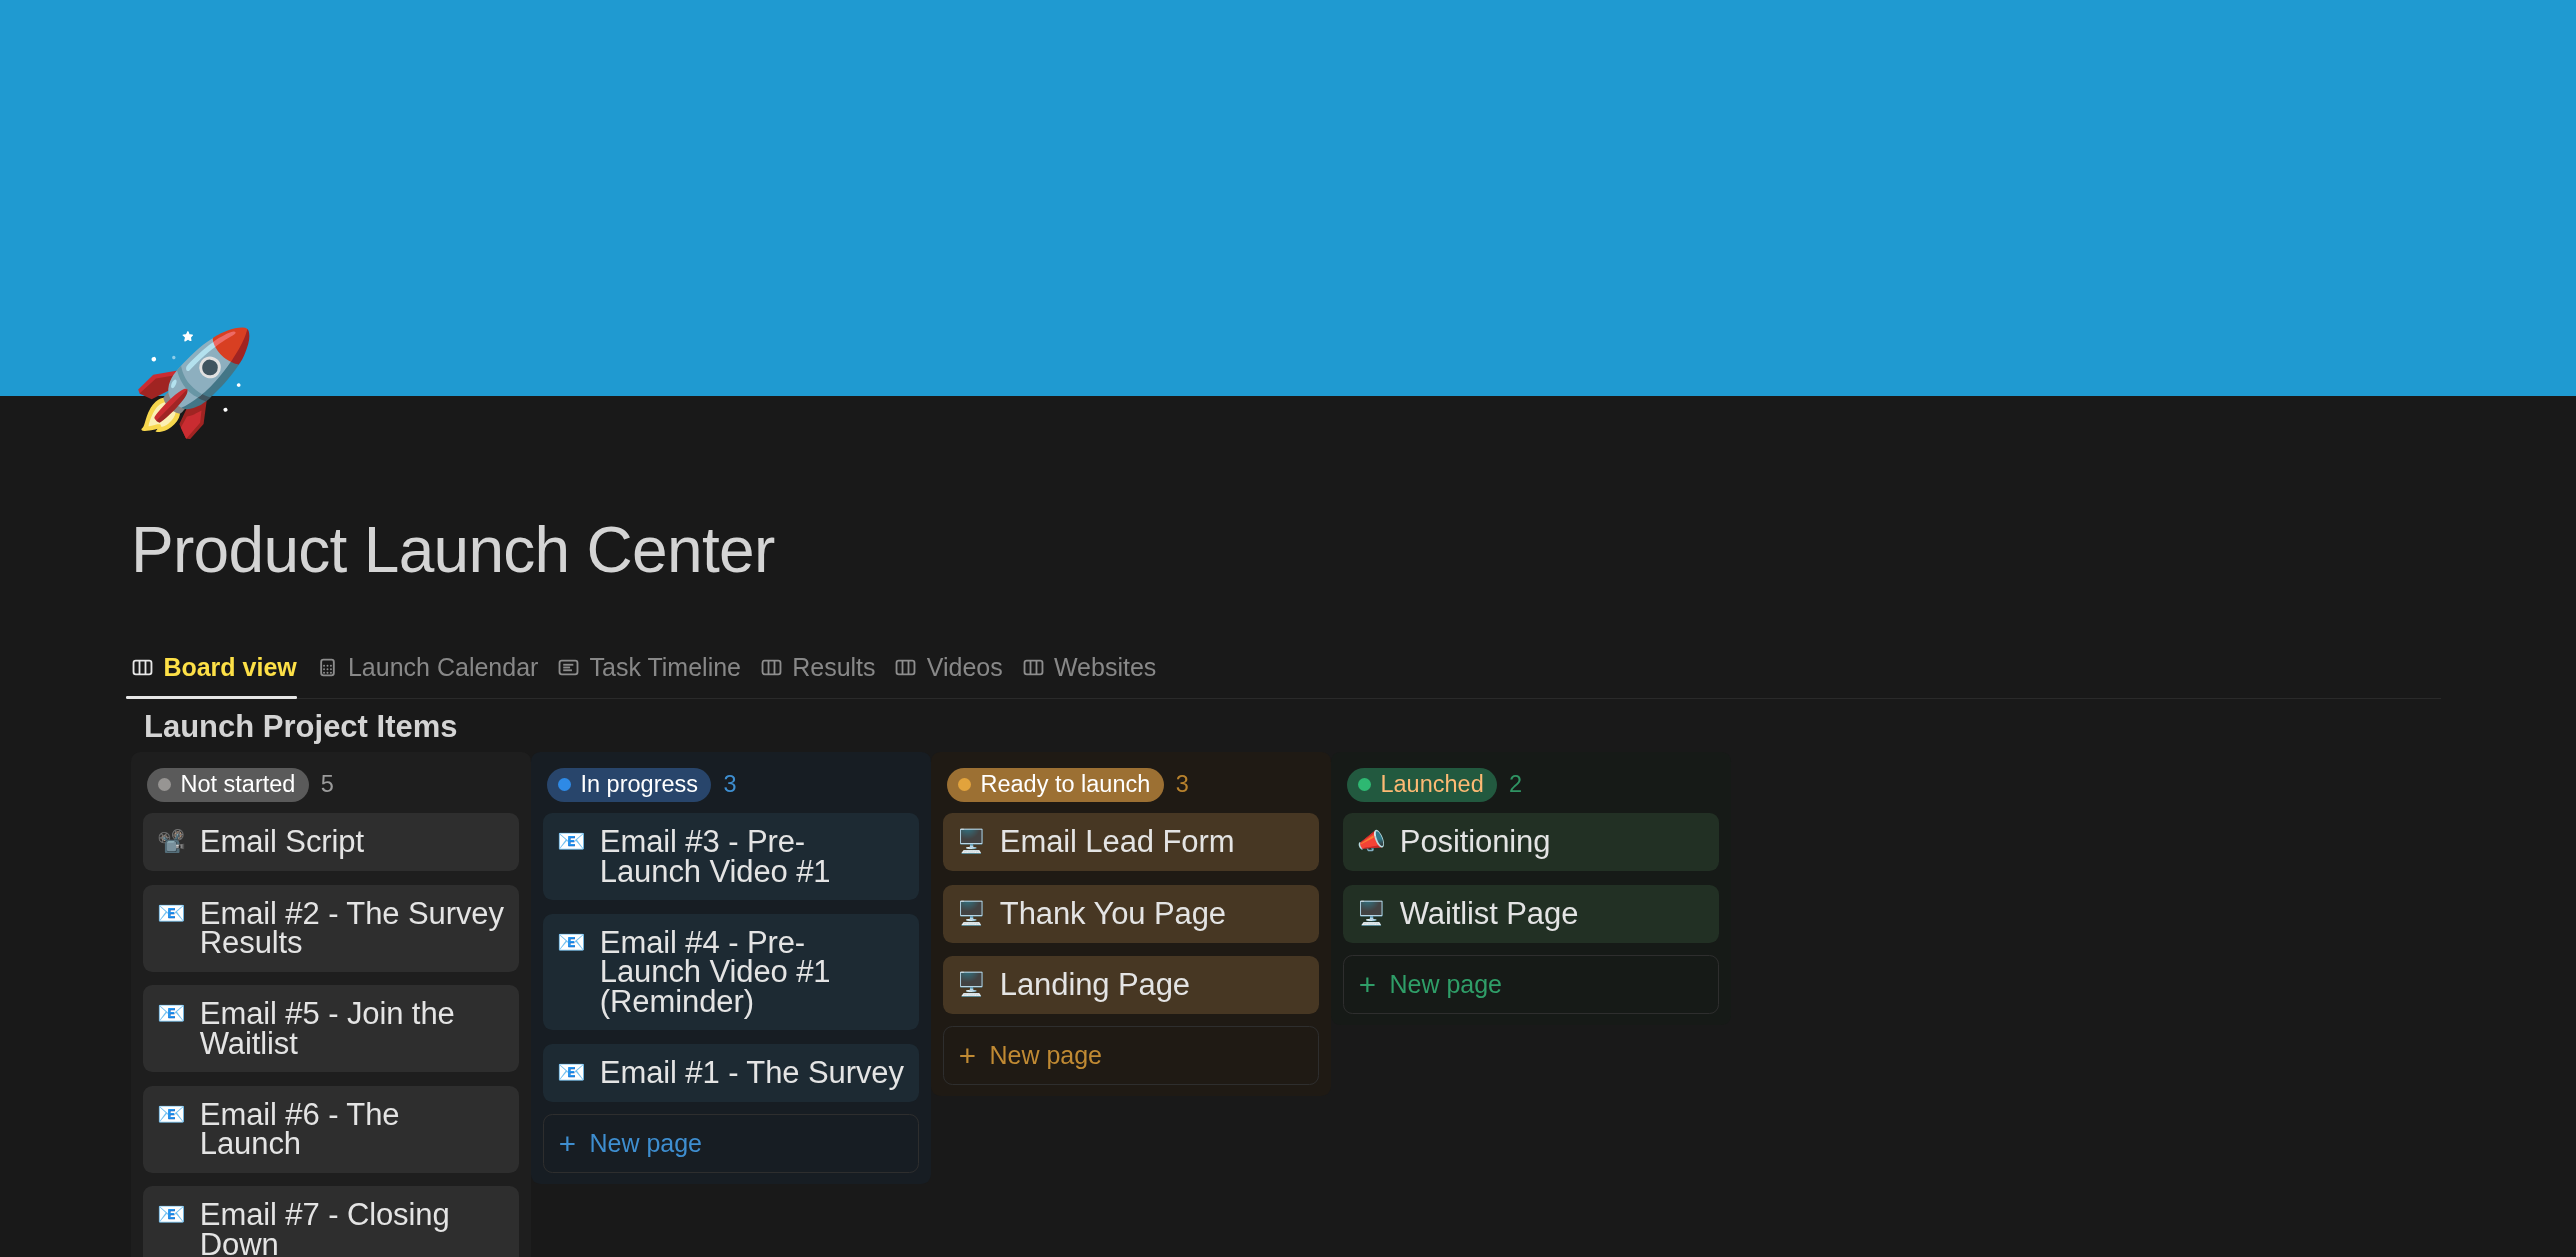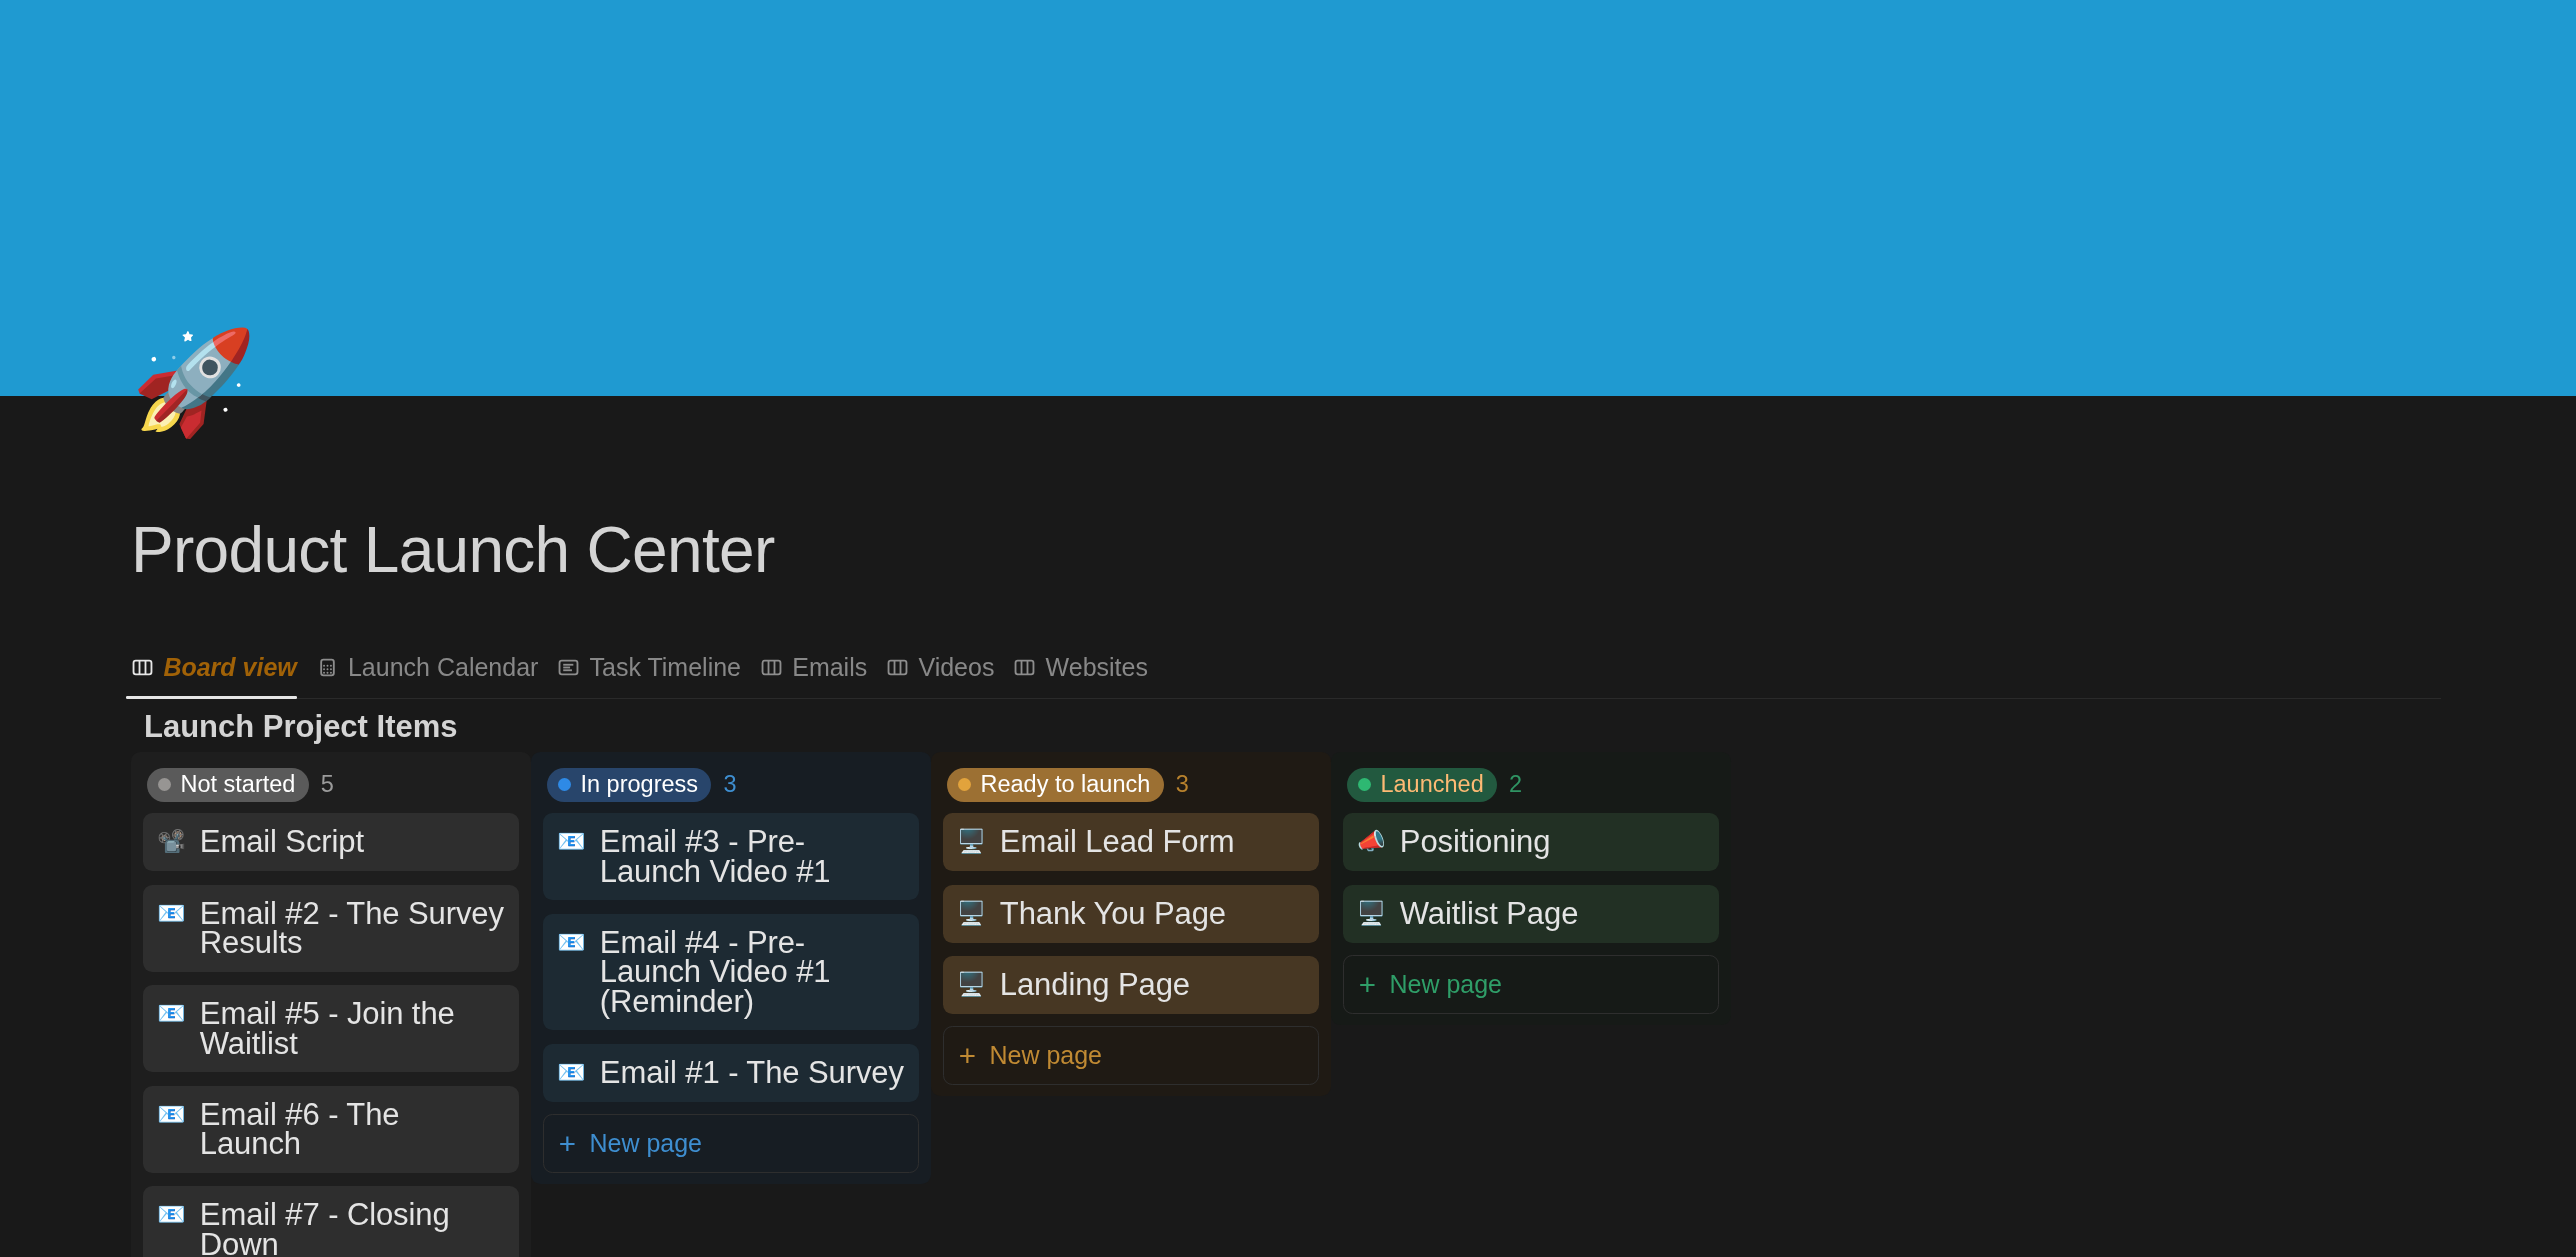--- a/index.html
+++ b/index.html
@@ -71,21 +71,21 @@
     gap: 9.4px;
     height: 51px;
     padding: 0 14.8px 10.7px 4px;
     font-size: 25px;
     color: #888888;
     white-space: nowrap;
     cursor: pointer;
     position: relative;
   }
   .tab:first-child { padding-left: 0; }
-  .tab.active { color: #a16207; font-weight: bold; font-style: italic; }
+  .tab.active { color: #fde047; font-weight: bold; }
   .tab.active::after {
     content: "";
     position: absolute;
     left: 0; right: 14.8px; bottom: -1.3px;
     height: 3.4px;
     background: #e6e6e6;
     border-radius: 1.3px;
   }
   .tab:first-child.active::after { left: -5.4px; }
   .tab-icon { width: 23px; height: 23px; flex: 0 0 23px; display: block; }
@@ -239,21 +239,21 @@
         <span>Task Timeline</span>
       </div>
       <div class="tab">
         <span class="tab-icon">
           <svg viewBox="0 0 20 20">
             <rect x="2.2" y="4" width="15.6" height="12" rx="2" stroke="#8d8d8d" stroke-width="1.6" fill="none"></rect>
             <line x1="7.4" y1="4" x2="7.4" y2="16" stroke="#8d8d8d" stroke-width="1.6" fill="none"></line>
             <line x1="12.6" y1="4" x2="12.6" y2="16" stroke="#8d8d8d" stroke-width="1.6" fill="none"></line>
           </svg>
         </span>
-        <span>Emails</span>
+        <span>Results</span>
       </div>
       <div class="tab">
         <span class="tab-icon">
           <svg viewBox="0 0 20 20">
             <rect x="2.2" y="4" width="15.6" height="12" rx="2" stroke="#8d8d8d" stroke-width="1.6" fill="none"></rect>
             <line x1="7.4" y1="4" x2="7.4" y2="16" stroke="#8d8d8d" stroke-width="1.6" fill="none"></line>
             <line x1="12.6" y1="4" x2="12.6" y2="16" stroke="#8d8d8d" stroke-width="1.6" fill="none"></line>
           </svg>
         </span>
         <span>Videos</span>

